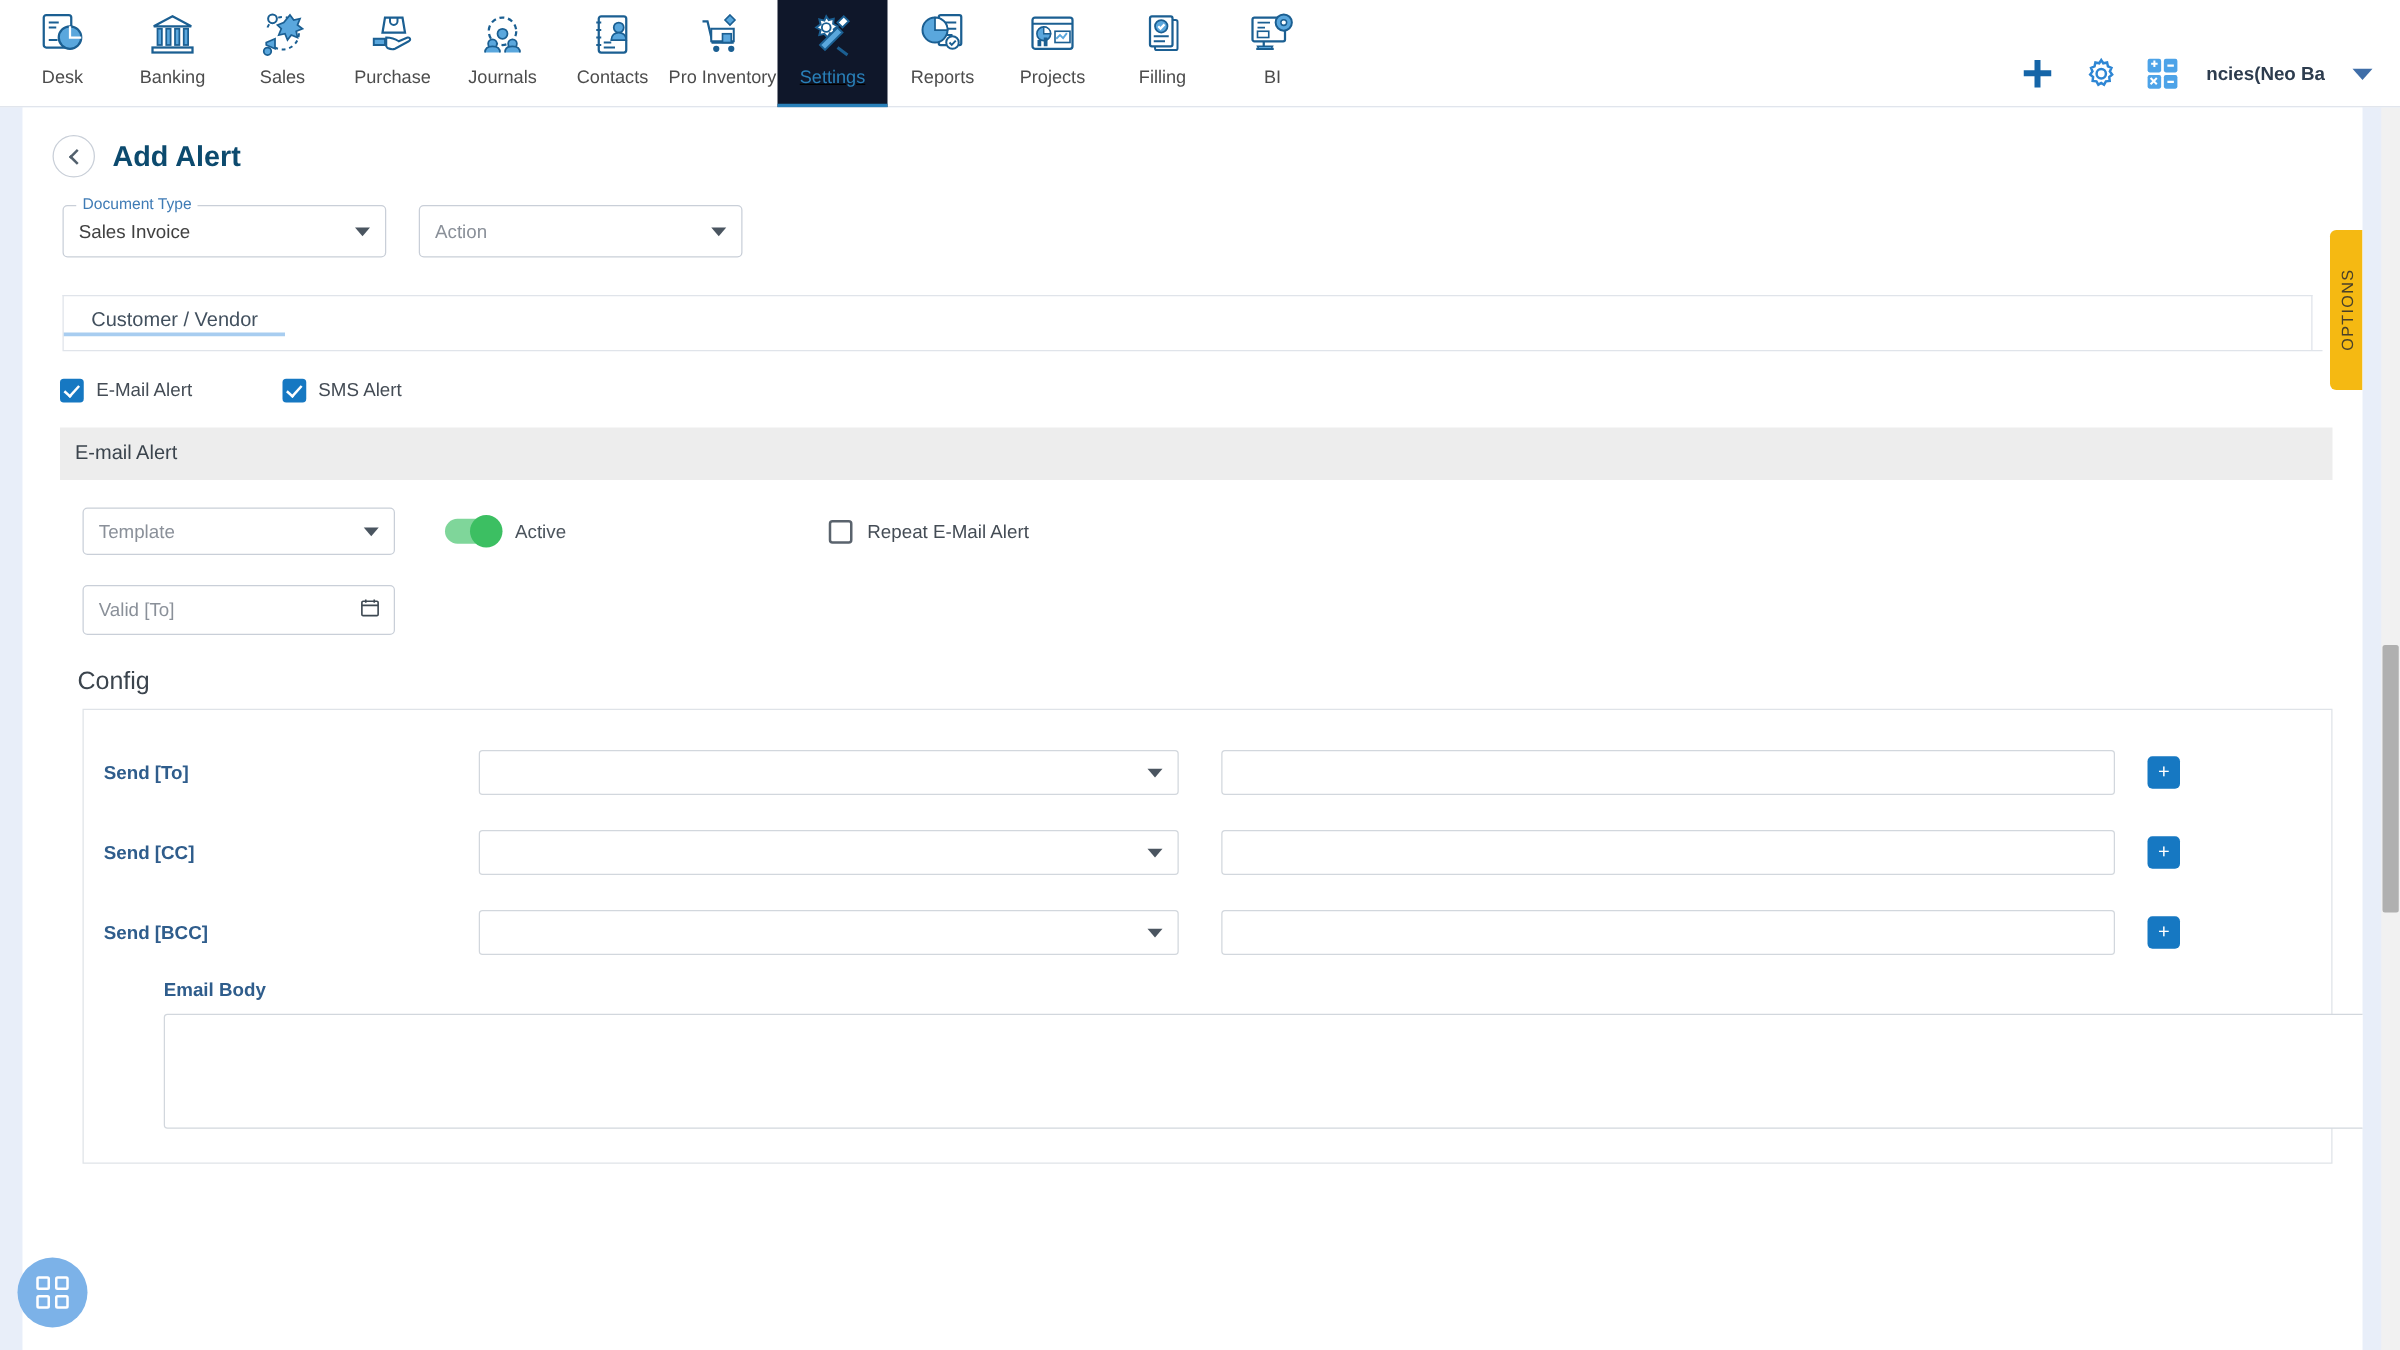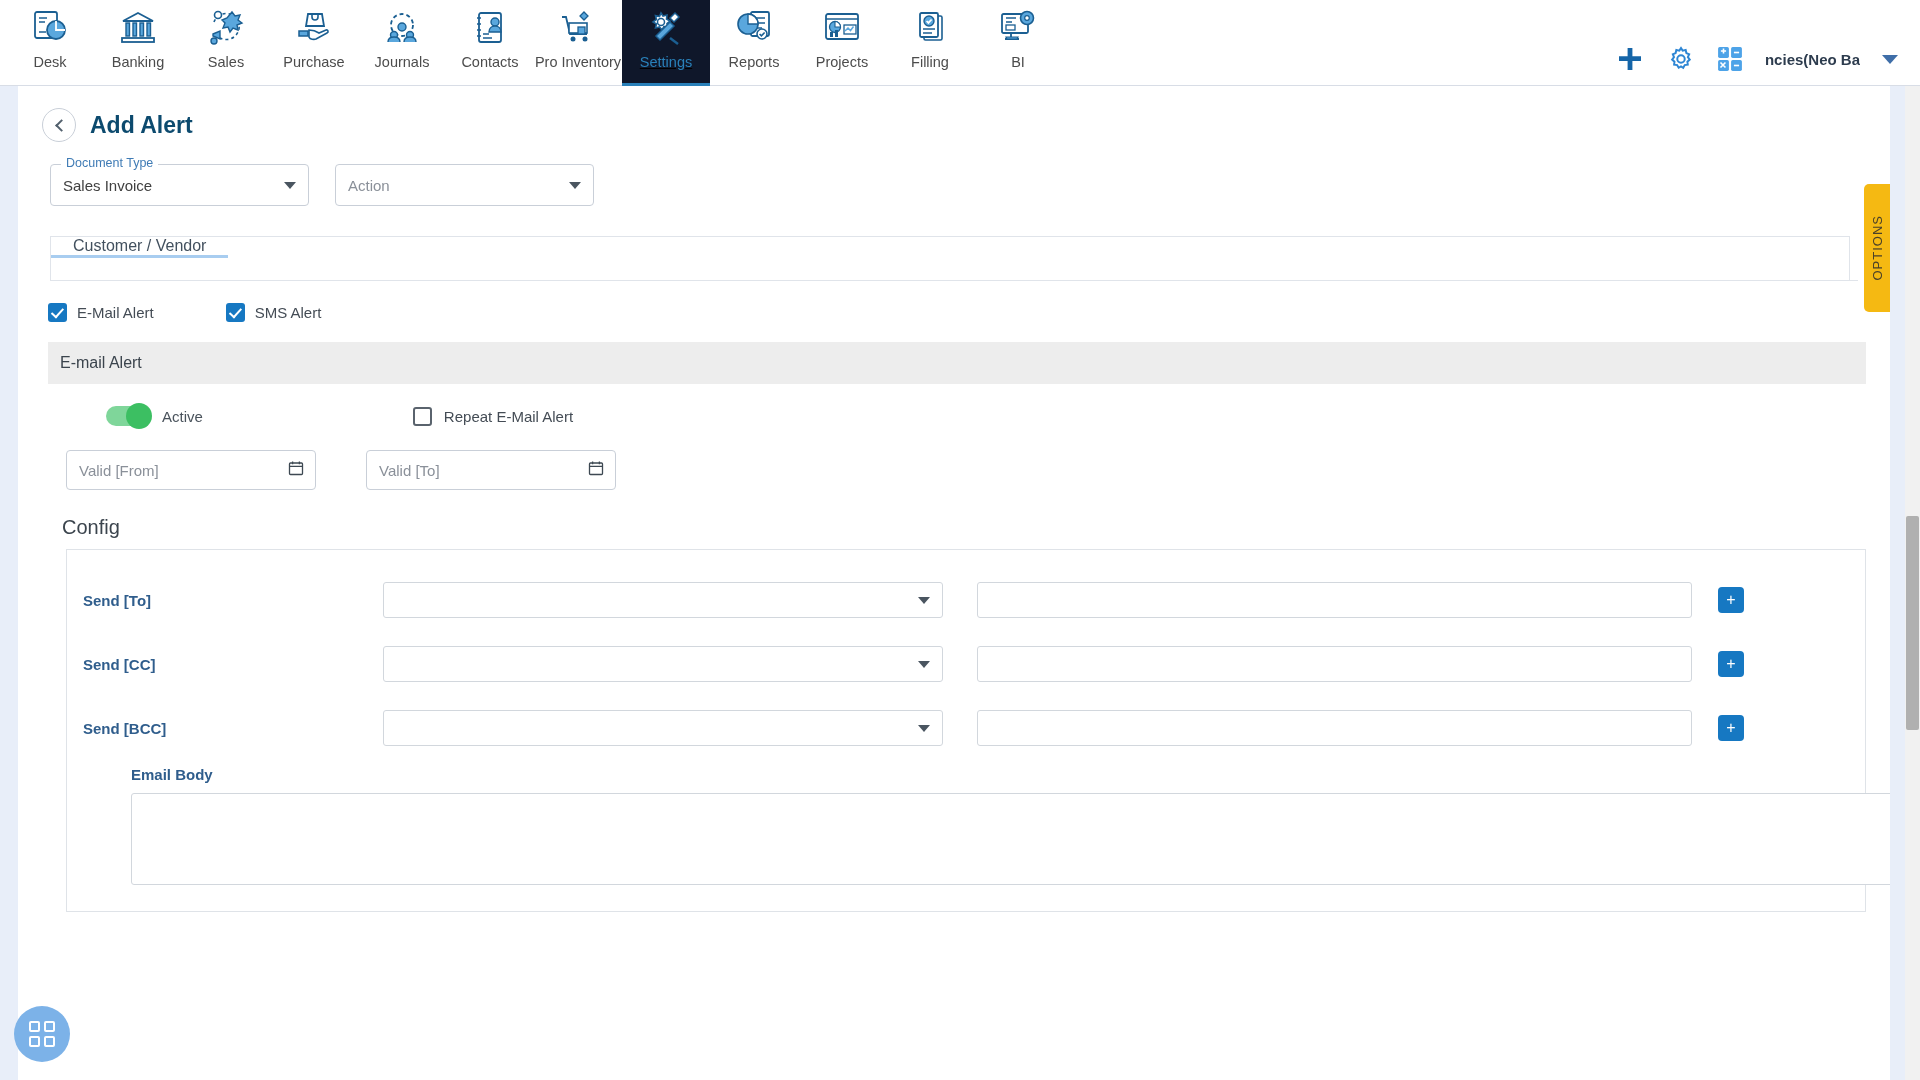--- a/index.html
+++ b/index.html
@@ -165,21 +165,21 @@
     border-top: 7px solid #4a5560;
   }
 
   
   .tabs-bar {
     margin: 30px 40px 0 32px;
     height: 44px;
     border: 1px solid #e0e4ea;
     border-bottom: none;
     display: flex;
-    align-items: flex-start;
+    align-items: center;
     background: #fff;
   }
   .tab {
     padding: 0 22px;
     display: flex;
     align-items: center;
     font-size: 16px;
     color: #42505e;
     border-bottom: 3px solid #a8cdf0;
     cursor: pointer;
@@ -646,42 +646,37 @@
       </div>
       <div class="cb-item">
         <div class="cb-box checked"></div>
         <div class="cb-label">SMS Alert</div>
       </div>
     </div>
 
     <div class="section-band">E-mail Alert</div>
 
     <div class="template-row">
+      <div class="sel-box">
+        <span class="field-placeholder">Template</span>
+        <div class="caret"></div>
+      </div>
       <div class="toggle-wrap">
         <div class="toggle">
           <div class="knob"></div>
         </div>
         <div class="toggle-label">Active</div>
       </div>
       <div class="repeat-wrap">
         <div class="cb-box unchecked"></div>
         <div class="cb-label">Repeat E-Mail Alert</div>
       </div>
     </div>
 
     <div class="date-row">
-      <div class="date-box">
-        <span class="field-placeholder">Valid [From]</span>
-        <span class="cal-icon">
-          <svg width="16" height="16" viewBox="0 0 16 16" fill="none" stroke="#3d4852" stroke-width="1.3">
-            <rect x="1.5" y="3" width="13" height="11.5" rx="1"></rect>
-            <path d="M1.5 6.3h13M4.6 1.6v2.6M11.4 1.6v2.6"></path>
-          </svg>
-        </span>
-      </div>
       <div class="date-box">
         <span class="field-placeholder">Valid [To]</span>
         <span class="cal-icon">
           <svg width="16" height="16" viewBox="0 0 16 16" fill="none" stroke="#3d4852" stroke-width="1.3">
             <rect x="1.5" y="3" width="13" height="11.5" rx="1"></rect>
             <path d="M1.5 6.3h13M4.6 1.6v2.6M11.4 1.6v2.6"></path>
           </svg>
         </span>
       </div>
     </div>

